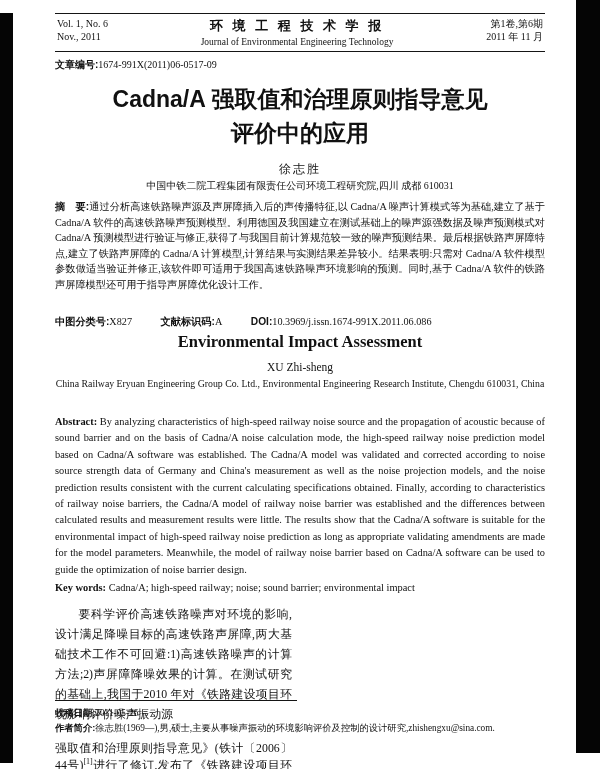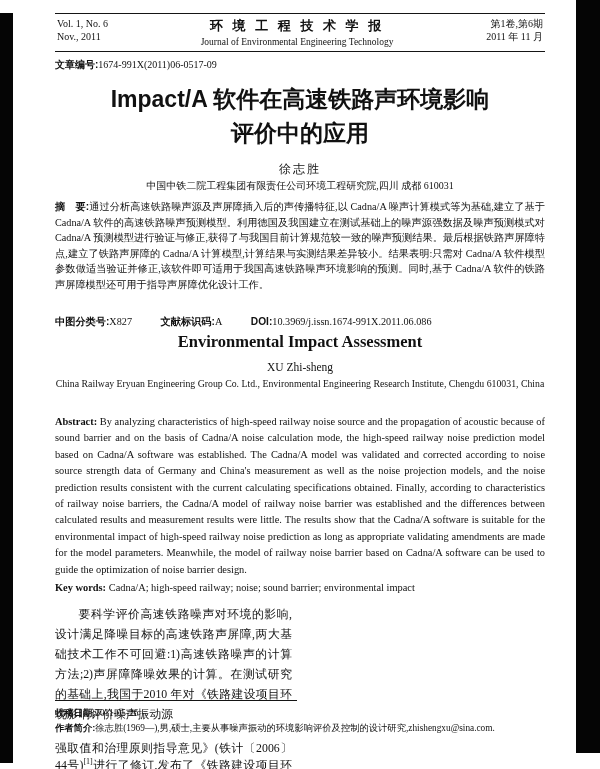--- a/index.html
+++ b/index.html
@@ -86,21 +86,21 @@
     <div>第1卷,第6期</div>
     <div>2011 年 11 月</div>
   </div>
 </div>
 
 <div class="article-no">
   <b class="blab">文章编号:</b><span>1674-991X(2011)06-0517-09</span>
 </div>
 
 <div class="title-cn">
-  <div>Impact/A 软件在高速铁路声环境影响</div>
+  <div>Cadna/A 强取值和治理原则指导意见</div>
   <div>评价中的应用</div>
 </div>
 
 <div class="author-cn">徐志胜</div>
 <div class="affil-cn">中国中铁二院工程集团有限责任公司环境工程研究院,四川 成都  610031</div>
 
 <div class="cn-meta">
   <p class="abs"><b class="blab">摘　要:</b><span>通过分析高速铁路噪声源及声屏障插入后的声传播特征,以 Cadna/A 噪声计算模式等为基础,建立了基于 Cadna/A 软件的高速铁路噪声预测模型。利用德国及我国建立在测试基础上的噪声源强数据及噪声预测模式对 Cadna/A 预测模型进行验证与修正,获得了与我国目前计算规范较一致的噪声预测结果。最后根据铁路声屏障特点,建立了铁路声屏障的 Cadna/A 计算模型,计算结果与实测结果差异较小。结果表明:只需对 Cadna/A 软件模型参数做适当验证并修正,该软件即可适用于我国高速铁路噪声环境影响的预测。同时,基于 Cadna/A 软件的铁路声屏障模型还可用于指导声屏障优化设计工作。</span></p>
   <p class="cls">
     <span class="fld"><b class="blab">中图分类号:</b><span>X827</span></span>

